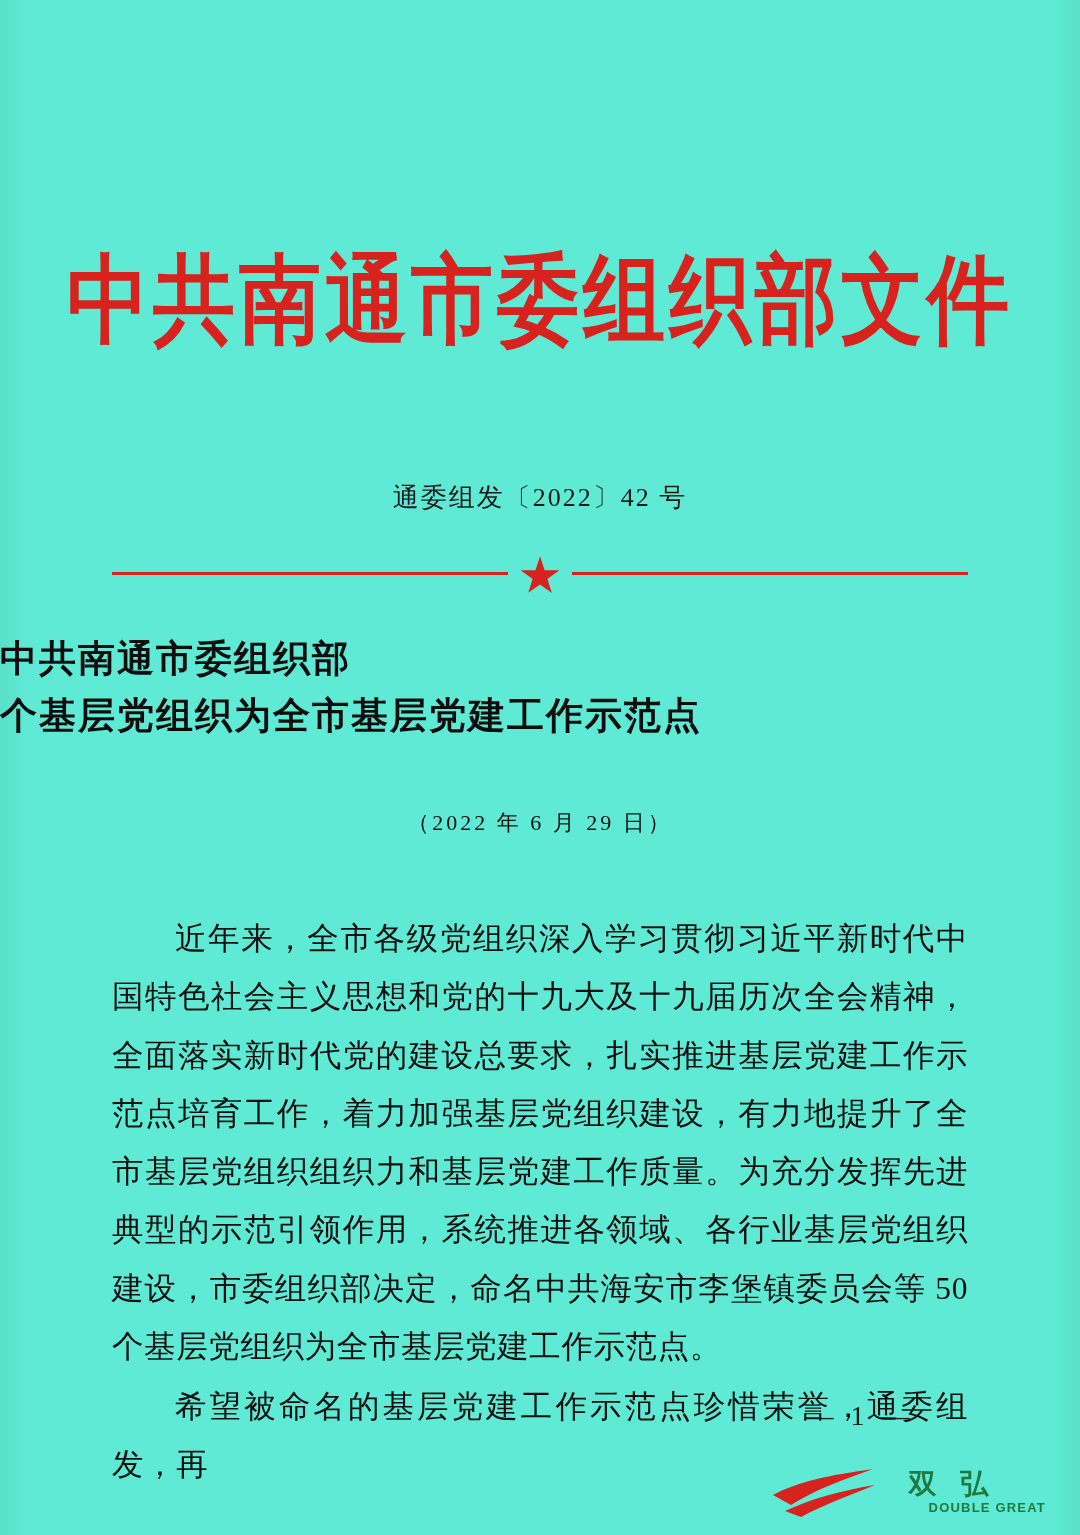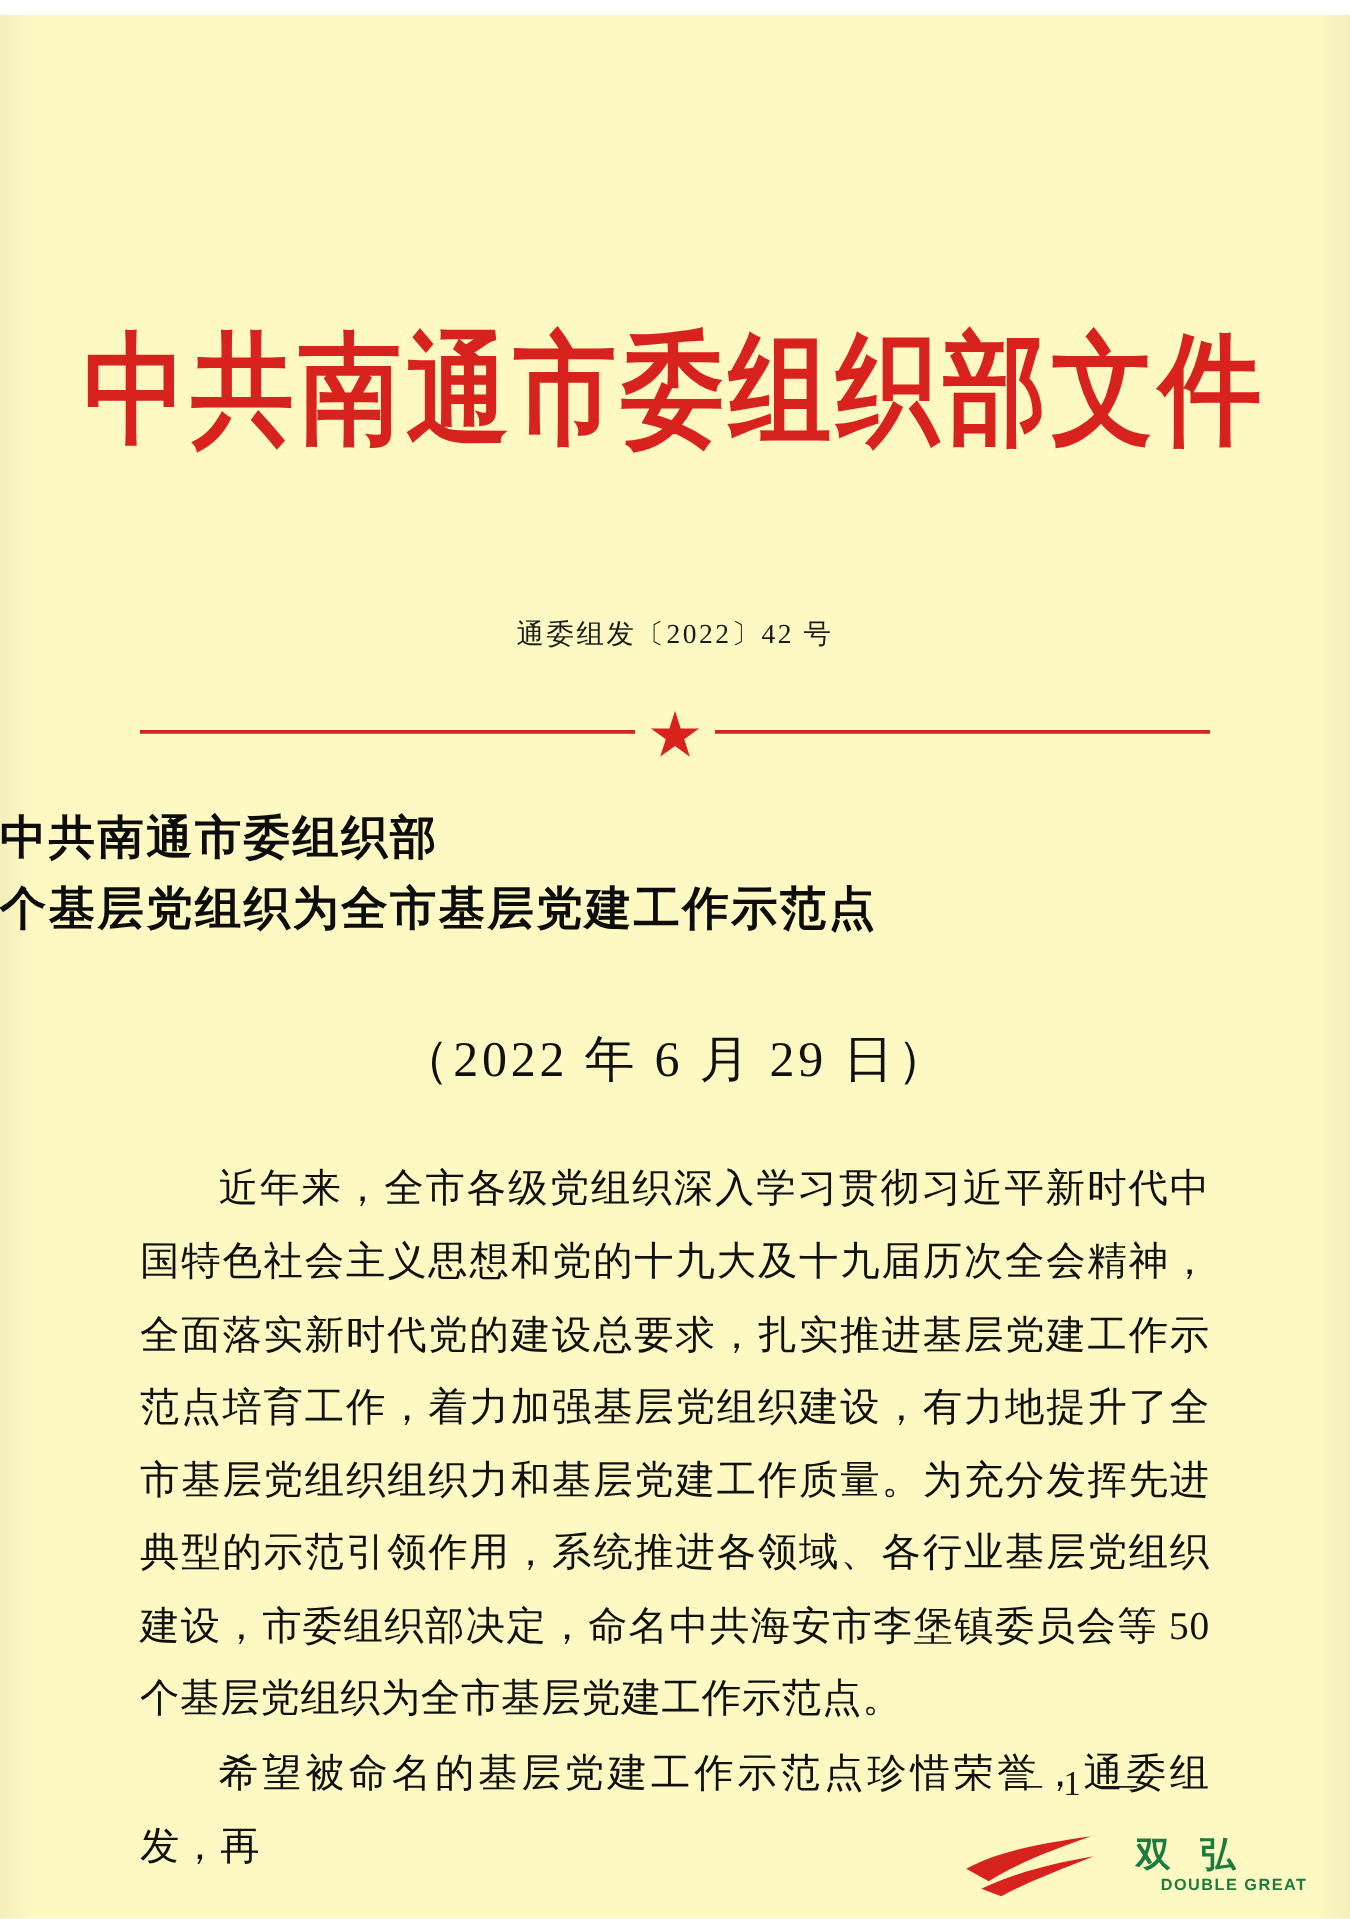--- a/index.html
+++ b/index.html
@@ -12,22 +12,21 @@
     background: #ffffff;
     font-family: "Liberation Serif", "DejaVu Serif", serif;
     color: #111111;
     position: relative;
     overflow: hidden;
   }
 
   .page {
     position: absolute;
     inset: 0;
-    background: #fef9c3;
-    margin-top: 12px;
+    background: #5eead4;
   }
 
   
   .masthead {
     position: absolute;
     top: 250px;
     left: 0;
     width: 1080px;
     text-align: center;
   }
@@ -43,21 +42,21 @@
     transform-origin: center top;
   }
 
   
   .doc-number {
     position: absolute;
     top: 480px;
     left: 0;
     width: 1080px;
     text-align: center;
-    font-size: 22px;
+    font-size: 26px;
     letter-spacing: 2px;
     color: #1a1a1a;
   }
 
   
   .red-rule {
     position: absolute;
     top: 562px;
     left: 112px;
     width: 856px;
@@ -96,21 +95,21 @@
     color: #0d0d0d;
   }
 
   
   .doc-date {
     position: absolute;
     top: 808px;
     left: 0;
     width: 1080px;
     text-align: center;
-    font-size: 40px;
+    font-size: 22px;
     letter-spacing: 3px;
     color: #111;
   }
 
   
   .body-text {
     position: absolute;
     top: 910px;
     left: 112px;
     width: 856px;

